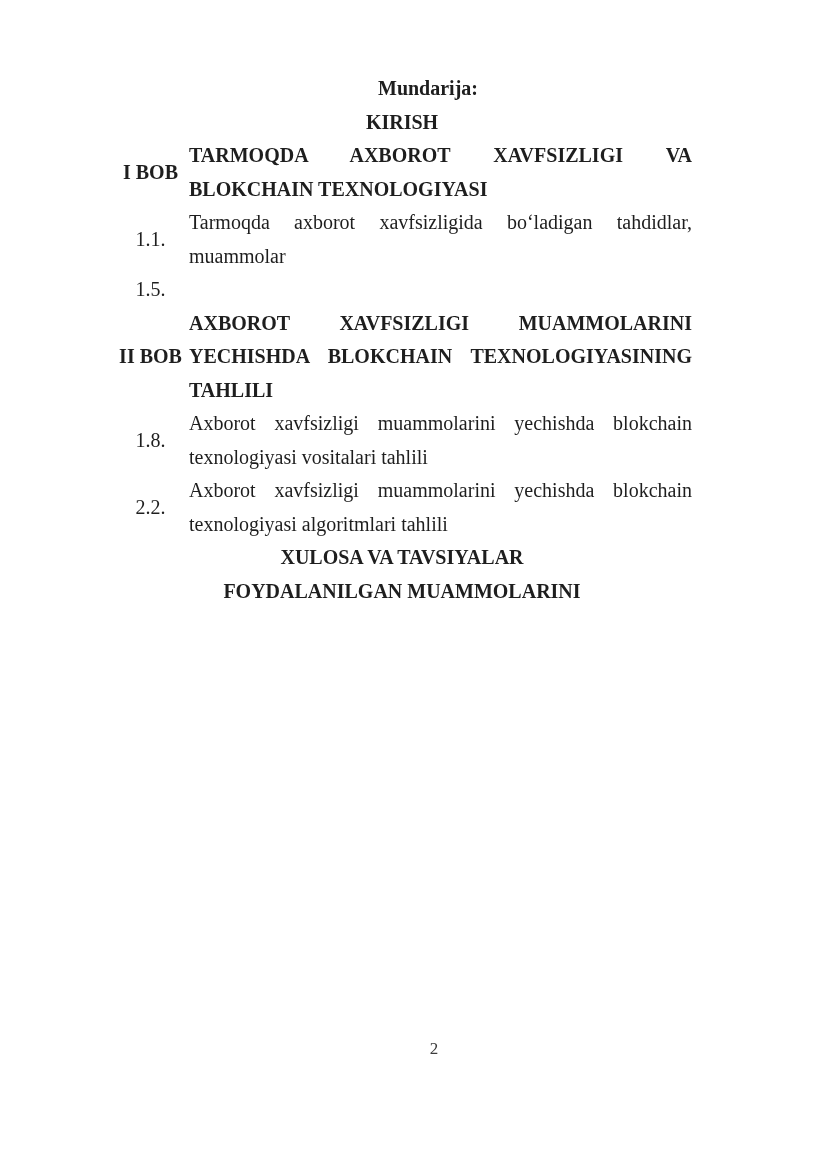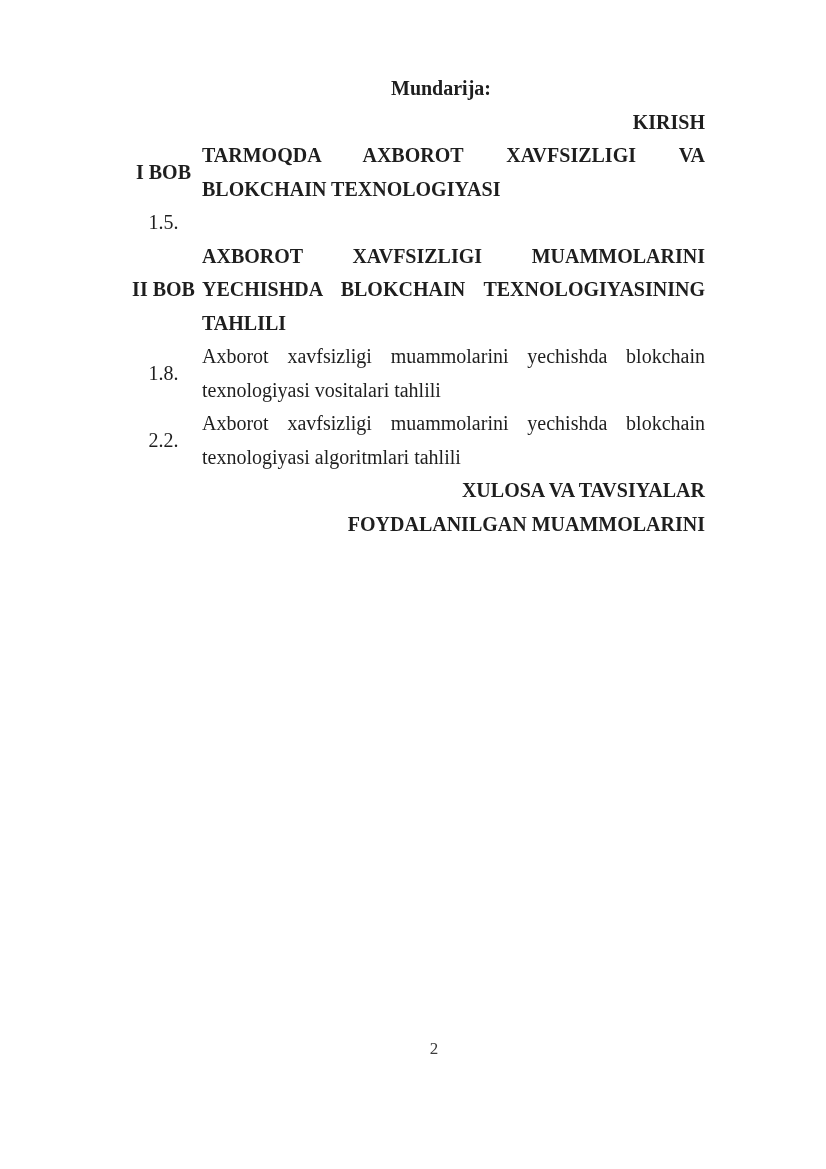--- a/index.html
+++ b/index.html
@@ -10,21 +10,21 @@
     width: 826px;
     height: 1169px;
     background: #ffffff;
     position: relative;
     overflow: hidden;
     font-family: "Liberation Serif", serif;
     color: #1e1e1e;
   }
   .content {
     position: absolute;
-    left: 125px;
+    left: 112px;
     top: 72px;
     width: 580px;
   }
   .doc-title {
     font-size: 20px;
     font-weight: bold;
     line-height: 33.5px;
     text-align: center;
     text-indent: 52px; 
     white-space: nowrap;
@@ -46,21 +46,21 @@
   .col-title {
     flex: 0 0 503px;
     width: 503px;
     text-align: justify;
     font-size: 20px;
     line-height: 33.5px;
   }
   .row-full .col-title {
     flex: 0 0 580px;
     width: 580px;
-    text-align: right;
+    text-align: center;
   }
   .bold {
     font-weight: bold;
   }
   .page-number {
     position: absolute;
     left: 404px;
     top: 1038px;
     width: 60px;
     text-align: center;
@@ -80,20 +80,24 @@
 
     <div class="toc-row row-full">
       <div class="col-title bold">KIRISH</div>
     </div>
 
     <div class="toc-row">
       <div class="col-label bold">I BOB</div>
       <div class="col-title bold">TARMOQDA AXBOROT XAVFSIZLIGI VA BLOKCHAIN TEXNOLOGIYASI</div>
     </div>
 
+    <div class="toc-row">
+      <div class="col-label">1.1.</div>
+      <div class="col-title">Tarmoqda axborot xavfsizligida bo‘ladigan tahdidlar, muammolar</div>
+    </div>
 
     <div class="toc-row">
       <div class="col-label">1.5.</div>
     </div>
 
 
     <div class="toc-row">
       <div class="col-label bold">II BOB</div>
       <div class="col-title bold">AXBOROT XAVFSIZLIGI MUAMMOLARINI YECHISHDA BLOKCHAIN TEXNOLOGIYASINING TAHLILI</div>
     </div>

